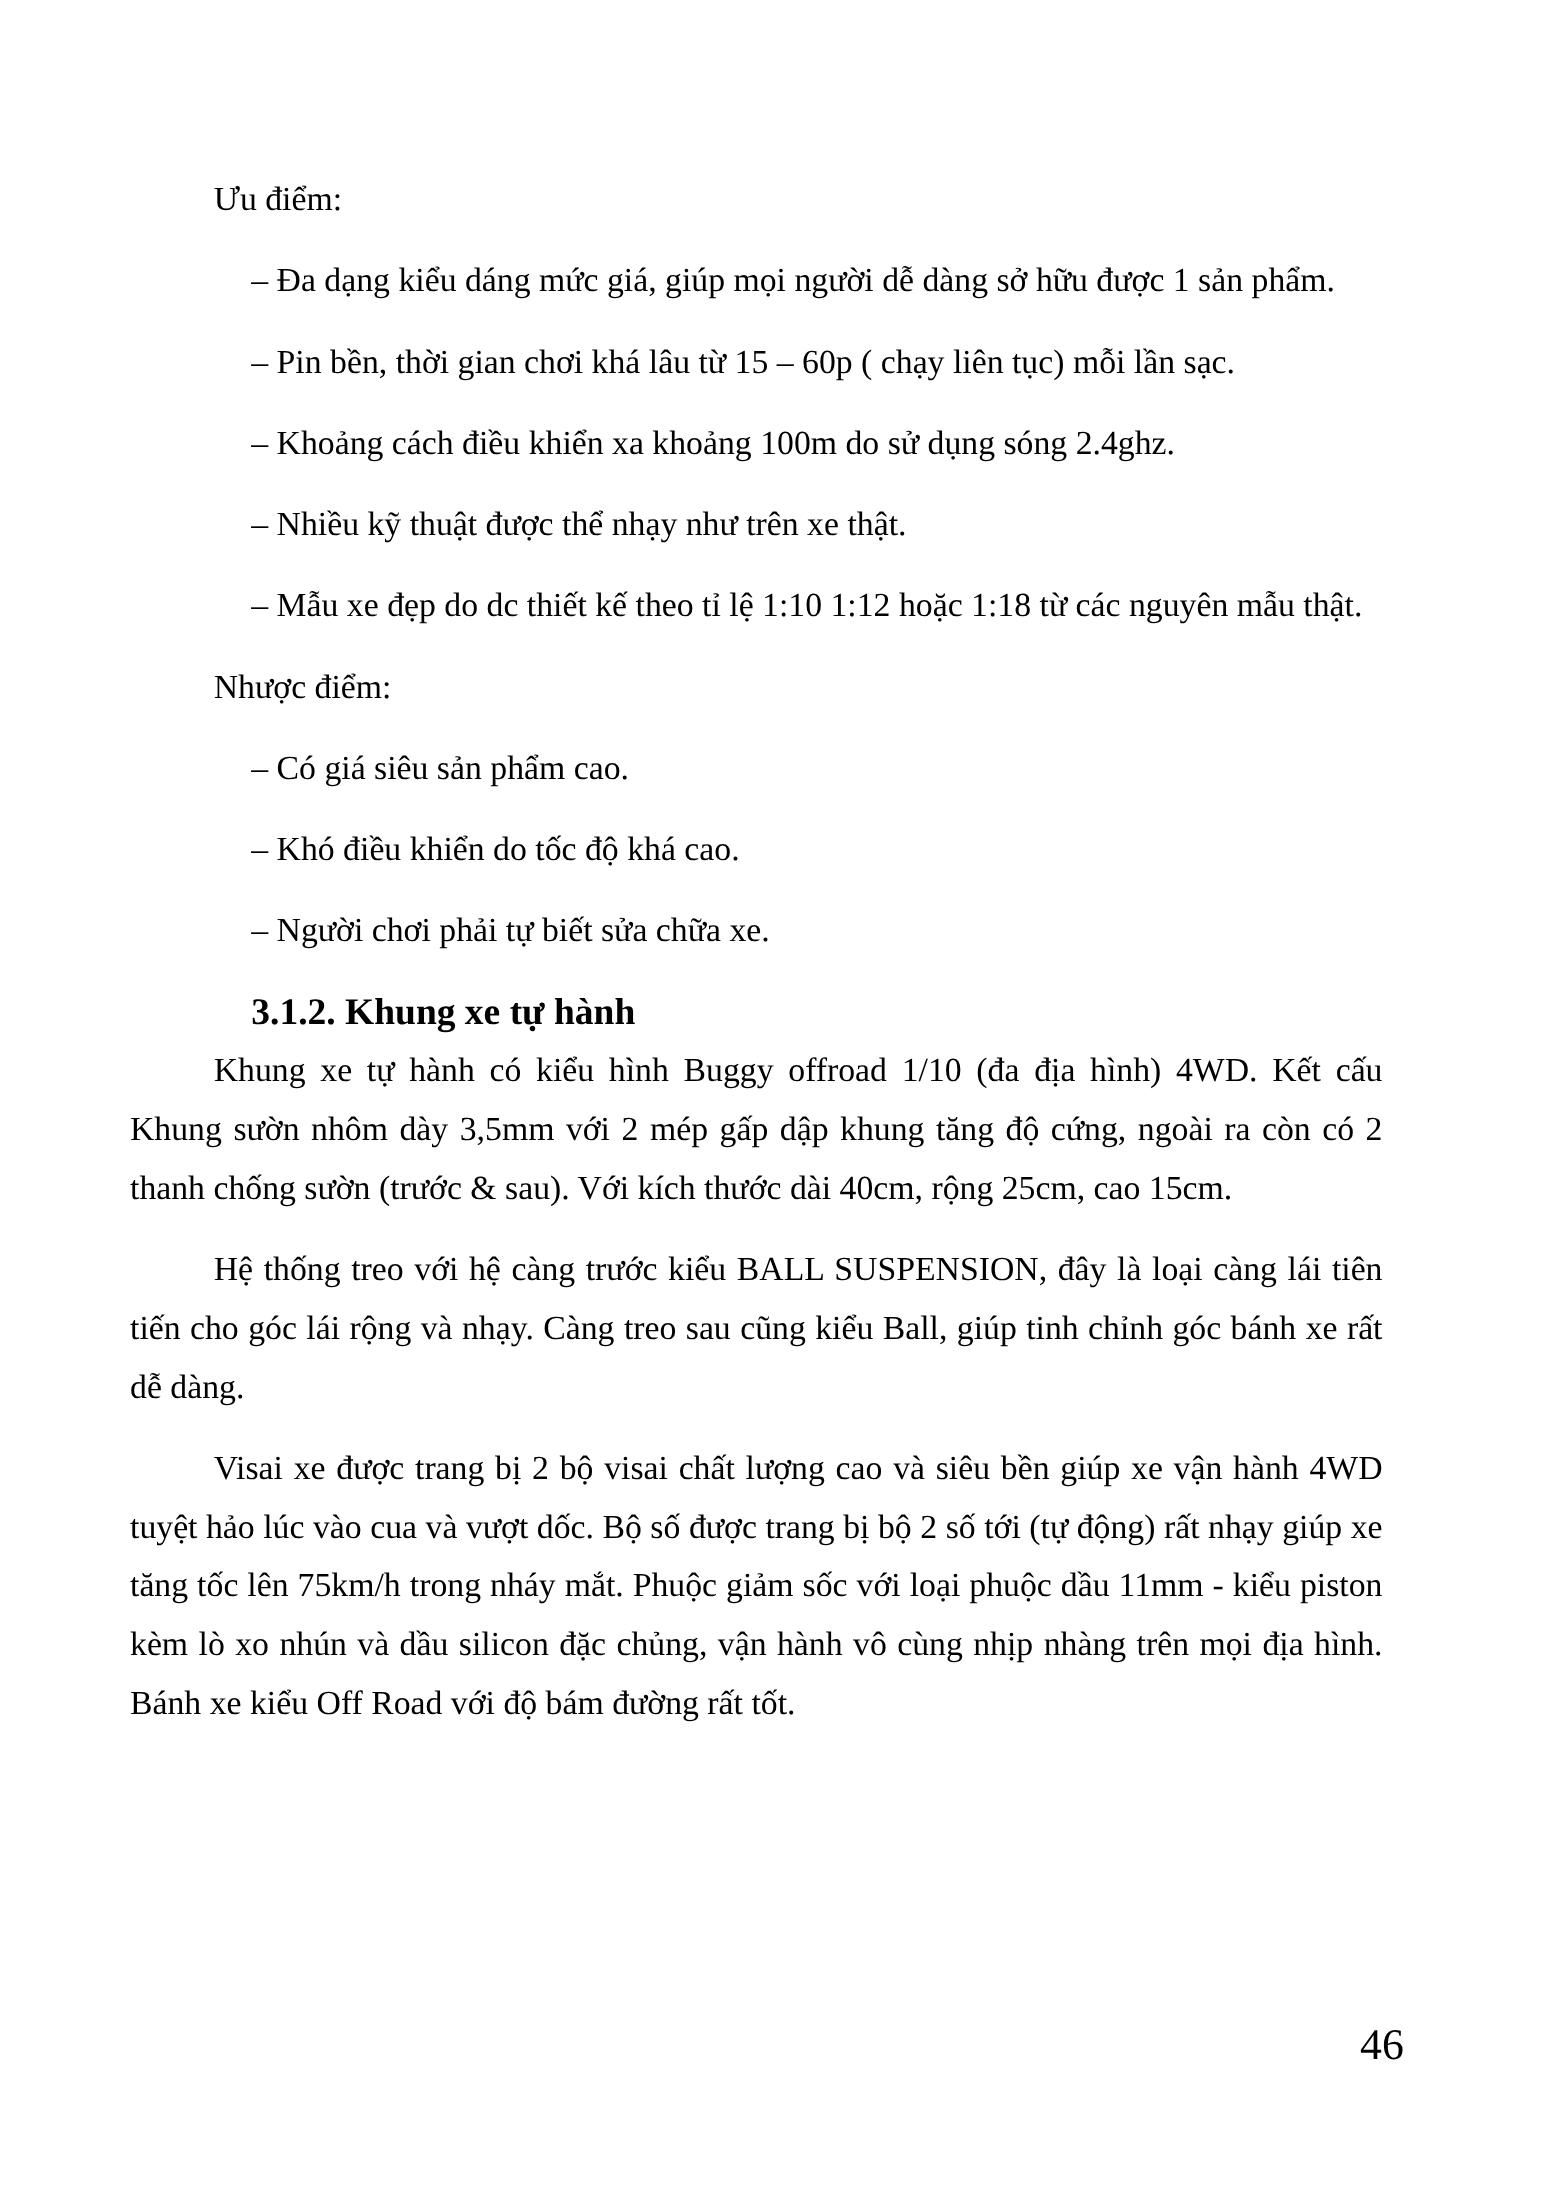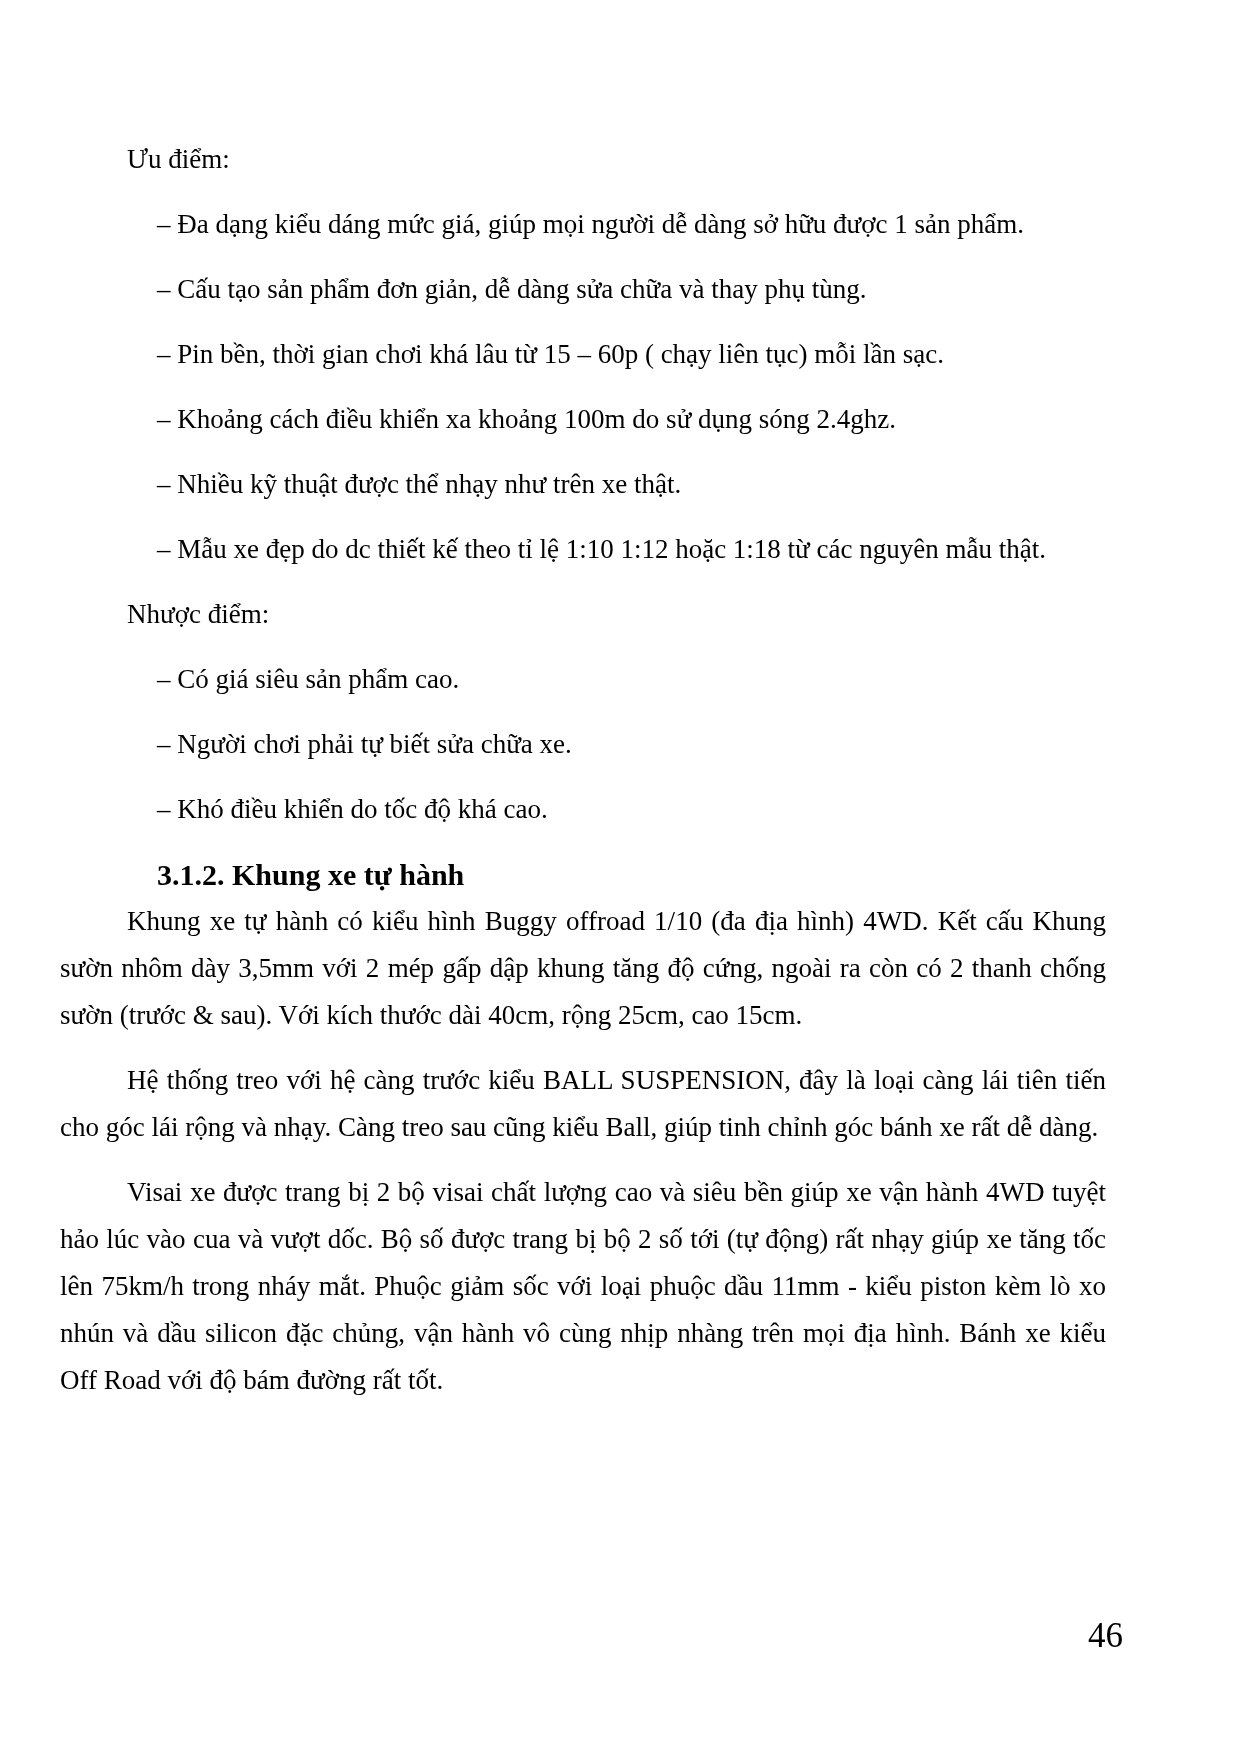--- a/index.html
+++ b/index.html
@@ -9,21 +9,21 @@
   }
   .page {
     position: relative;
     width: 1240px;
     height: 1754px;
     background: #ffffff;
     color: #000000;
     font-family: "Liberation Serif", "DejaVu Serif", serif;
     font-size: 27px;
     box-sizing: border-box;
-    padding: 136px 118px 0 60px;
+    padding: 136px 118px 0 104px;
     overflow: hidden;
   }
   .label {
     line-height: 47px;
     text-indent: 67px;
     margin: 0 0 18px 0;
   }
   .bullet {
     line-height: 47px;
     text-indent: 97px;
@@ -52,31 +52,30 @@
   }
 </style>
 </head>
 <body>
 
 <div class="page">
 
   <div class="label">Ưu điểm:</div>
 
   <div class="bullet">– Đa dạng kiểu dáng mức giá, giúp mọi người dễ dàng sở hữu được 1 sản phẩm.</div>
-  <div class="bullet">– Cấu tạo sản phẩm đơn giản, dễ dàng sửa chữa và thay phụ tùng.</div>
   <div class="bullet">– Pin bền, thời gian chơi khá lâu từ 15 – 60p ( chạy liên tục) mỗi lần sạc.</div>
   <div class="bullet">– Khoảng cách điều khiển xa khoảng 100m do sử dụng sóng 2.4ghz.</div>
   <div class="bullet">– Nhiều kỹ thuật được thể nhạy như trên xe thật.</div>
   <div class="bullet">– Mẫu xe đẹp do dc thiết kế theo tỉ lệ 1:10 1:12 hoặc 1:18 từ các nguyên mẫu thật.</div>
 
   <div class="label">Nhược điểm:</div>
 
   <div class="bullet">– Có giá siêu sản phẩm cao.</div>
+  <div class="bullet">– Khó điều khiển do tốc độ khá cao.</div>
   <div class="bullet">– Người chơi phải tự biết sửa chữa xe.</div>
-  <div class="bullet">– Khó điều khiển do tốc độ khá cao.</div>
 
   <div class="heading">3.1.2. Khung xe tự hành</div>
 
   <p class="para">Khung xe tự hành có kiểu hình Buggy offroad 1/10 (đa địa hình) 4WD. Kết cấu Khung sườn nhôm dày 3,5mm với 2 mép gấp dập khung tăng độ cứng, ngoài ra còn có 2 thanh chống sườn (trước &amp; sau). Với kích thước dài 40cm, rộng 25cm, cao 15cm.</p>
   <p class="para">Hệ thống treo với hệ càng trước kiểu BALL SUSPENSION, đây là loại càng lái tiên tiến cho góc lái rộng và nhạy. Càng treo sau cũng kiểu Ball, giúp tinh chỉnh góc bánh xe rất dễ dàng.</p>
   <p class="para">Visai xe được trang bị 2 bộ visai chất lượng cao và siêu bền giúp xe vận hành 4WD tuyệt hảo lúc vào cua và vượt dốc. Bộ số được trang bị bộ 2 số tới (tự động) rất nhạy giúp xe tăng tốc lên 75km/h trong nháy mắt. Phuộc giảm sốc với loại phuộc dầu 11mm - kiểu piston kèm lò xo nhún và dầu silicon đặc chủng, vận hành vô cùng nhịp nhàng trên mọi địa hình. Bánh xe kiểu Off Road với độ bám đường rất tốt.</p>
 
   <div class="page-number">46</div>
 
 </div>

